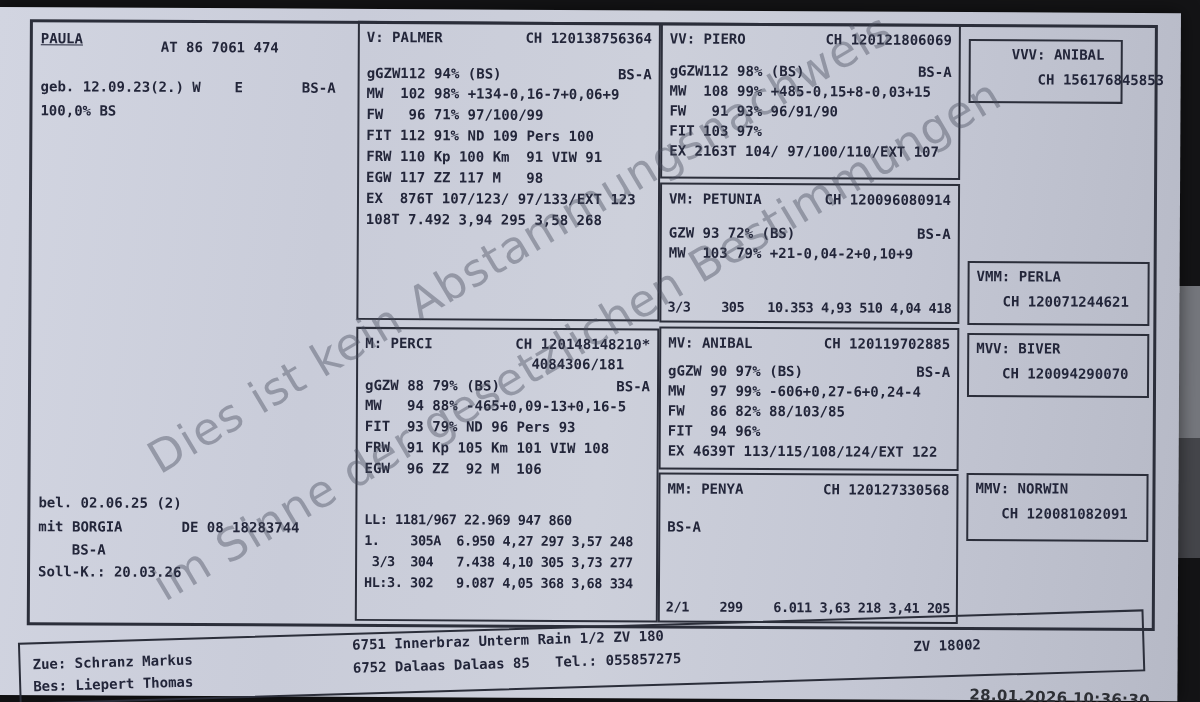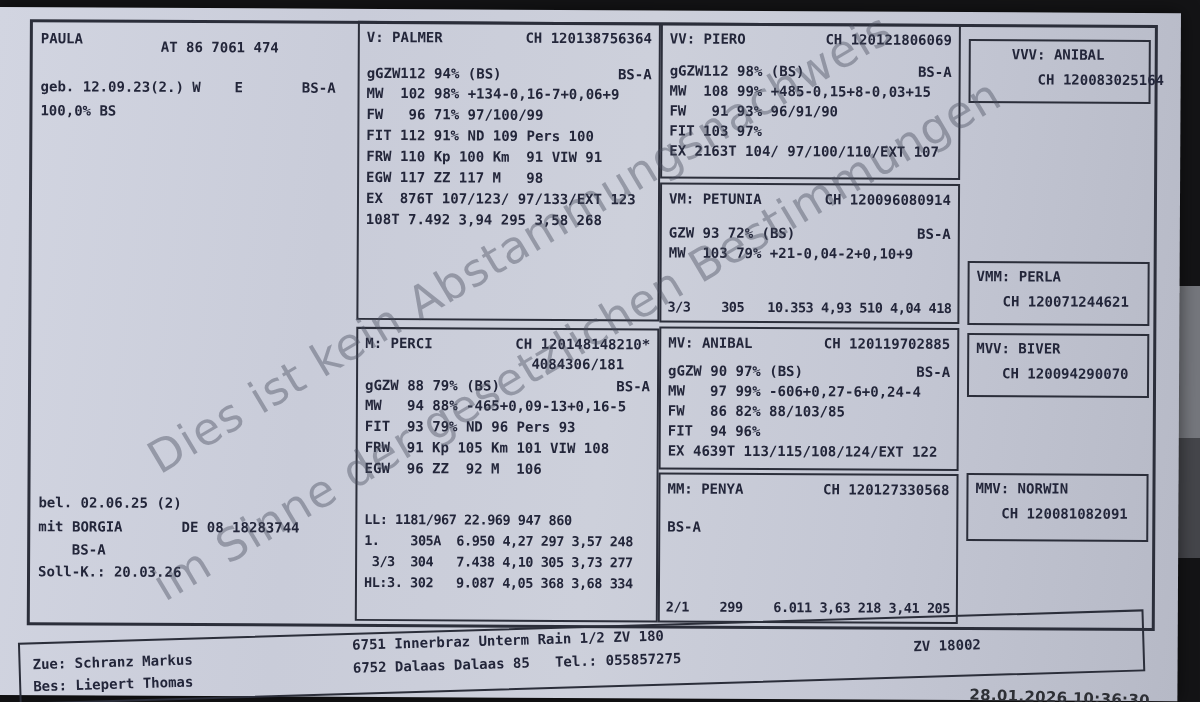--- a/index.html
+++ b/index.html
@@ -22,21 +22,21 @@
   .box{position:absolute;border:2px solid #2b2e3a;box-sizing:border-box;
        padding:4px 7px;color:#23263a;font-size:14px;font-weight:bold;}
   .hdr{display:flex;justify-content:space-between;align-items:flex-start;line-height:20px;}
   .gzw{display:flex;justify-content:space-between;line-height:20px;margin-top:16px;}
   .line{white-space:pre;line-height:21px;}
   .tight{font-size:13.5px;letter-spacing:-0.45px;}
   .pin-bottom{position:absolute;left:6px;bottom:3px;right:4px;}
   .anc-name{line-height:19px;white-space:pre;}
   .anc-ch{line-height:19px;margin-top:6px;padding-left:26px;white-space:pre;}
   .col1-line{position:absolute;white-space:pre;color:#23263a;font-size:14px;font-weight:bold;}
-  .underline{}
+  .underline{text-decoration:underline;}
   #watermark{
     position:absolute;left:60px;top:170px;width:980px;
     transform:rotate(-31deg);transform-origin:center;
     color:rgba(72,76,92,0.42);
     font-family:"DejaVu Sans", sans-serif;
     font-size:45px;letter-spacing:1px;text-align:center;line-height:112px;
     pointer-events:none;z-index:5;white-space:nowrap;
   }
   #footer-box{
     position:absolute;left:22px;top:616px;width:1122px;height:58px;
@@ -155,23 +155,23 @@
 
     <div class="box" style="left:628px;top:447px;width:300px;height:150px;">
       <div class="hdr">
         <span>MM: PENYA</span>
         <span>CH 120127330568</span>
       </div>
       <div class="line" style="margin-top:18px;">BS-A</div>
       <div class="line tight pin-bottom">2/1    299    6.011 3,63 218 3,41 205</div>
     </div>
 
-    <div class="box" style="left:936px;top:12px;width:182px;height:64px;padding-left:41px;">
+    <div class="box" style="left:936px;top:12px;width:154px;height:64px;padding-left:41px;">
       <div class="anc-name">VVV: ANIBAL</div>
-      <div class="anc-ch">CH 120083025164</div>
+      <div class="anc-ch">CH 156176845853</div>
     </div>
     <div class="box" style="left:936px;top:234px;width:182px;height:64px;">
       <div class="anc-name">VMM: PERLA</div>
       <div class="anc-ch">CH 120071244621</div>
     </div>
     <div class="box" style="left:936px;top:306px;width:182px;height:64px;">
       <div class="anc-name">MVV: BIVER</div>
       <div class="anc-ch">CH 120094290070</div>
     </div>
     <div class="box" style="left:936px;top:446px;width:182px;height:68px;">

